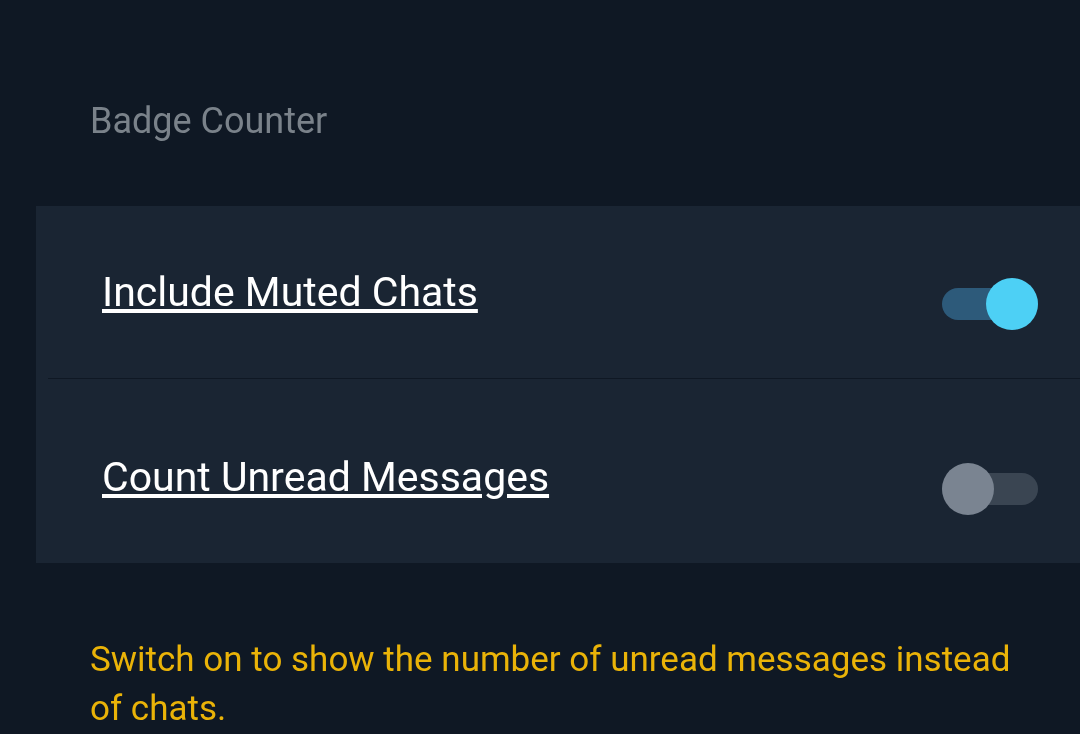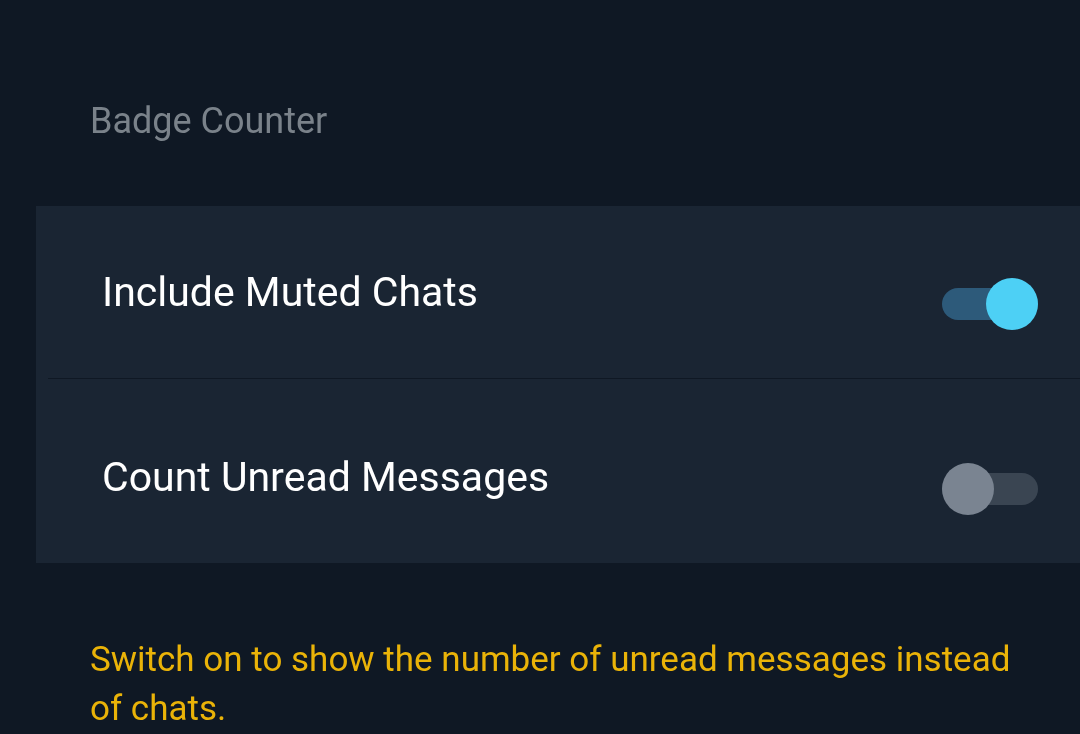--- a/index.html
+++ b/index.html
@@ -42,20 +42,21 @@
     
     .setting-row:last-child {
       border-bottom: none;
       gap: 20px;
     }
     
     .setting-label {
       color: #ffffff;
       font-size: 41px;
       font-weight: 400;
+      text-decoration: underline;
     }
     
     .toggle {
       position: relative;
       width: 96px;
       height: 52px;
       flex-shrink: 0;
     }
     
     .toggle-track {

